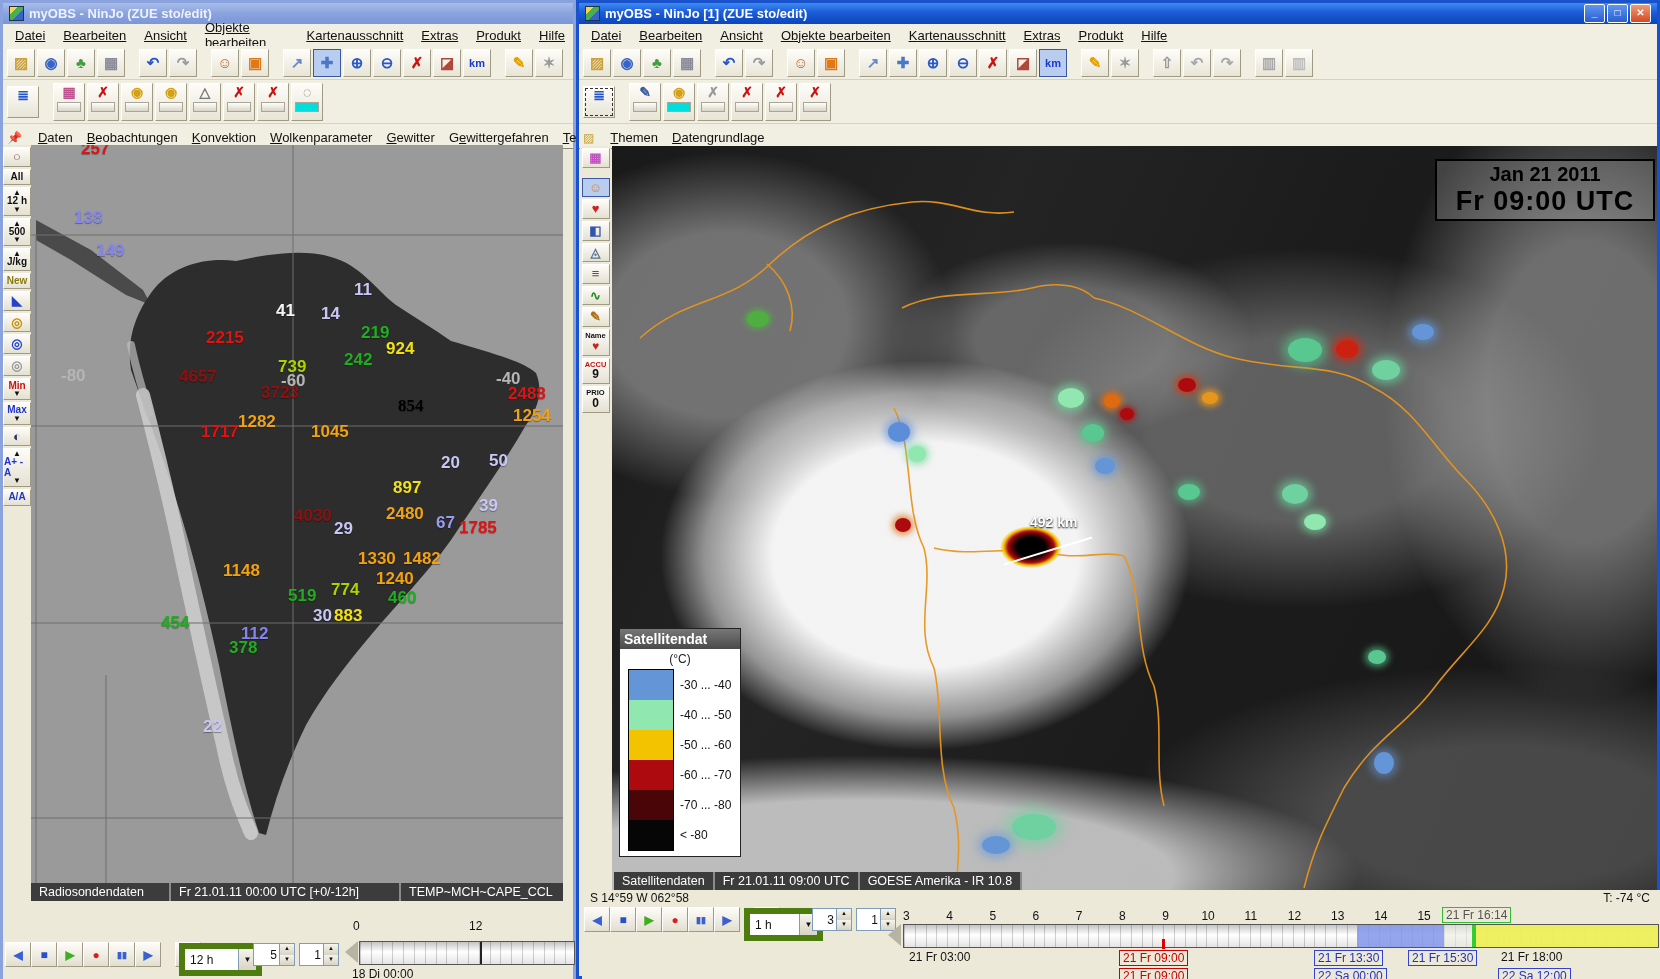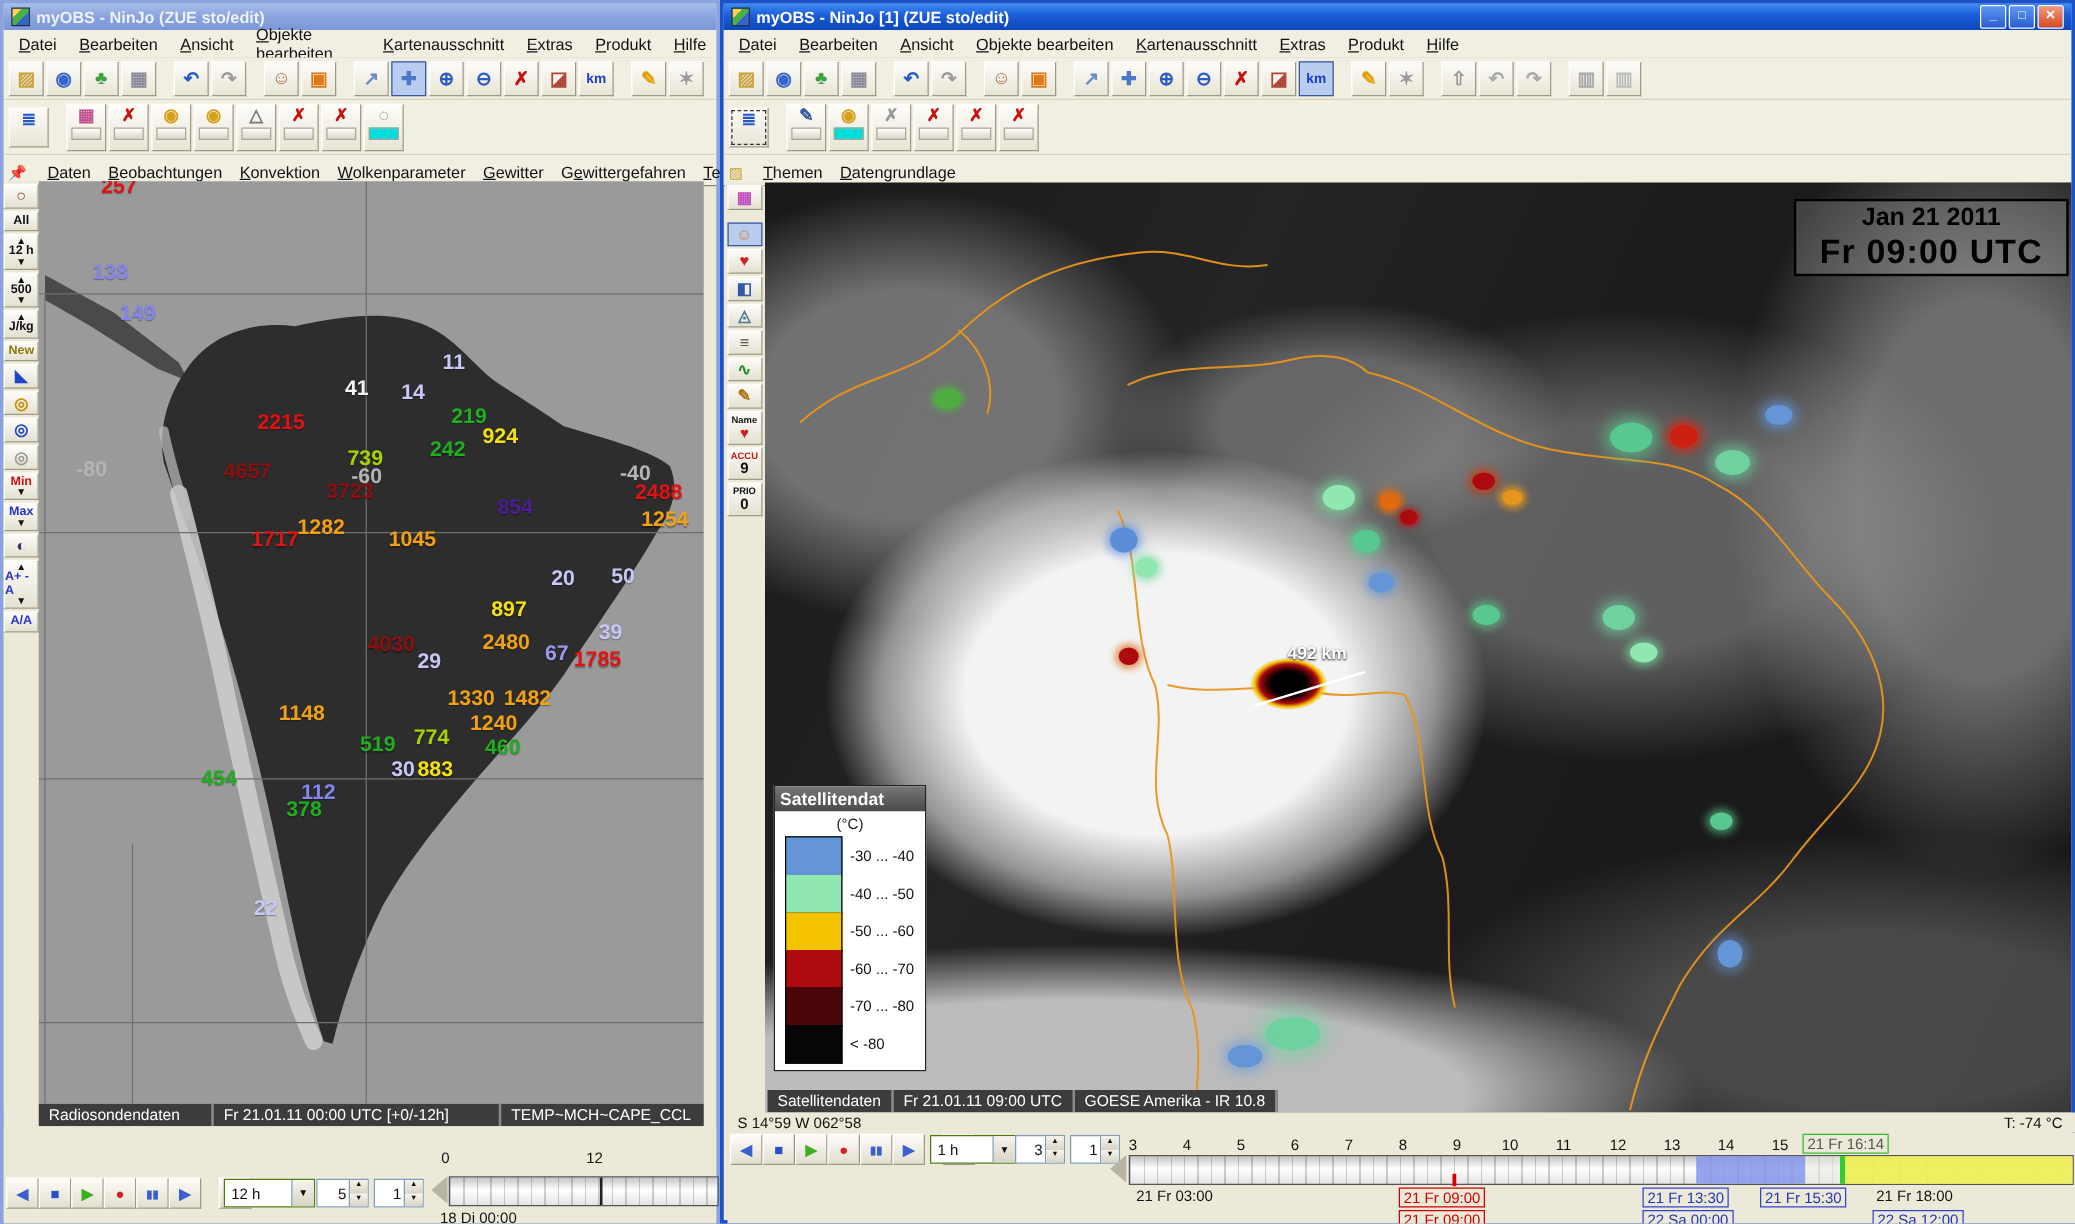--- a/index.html
+++ b/index.html
@@ -7,21 +7,21 @@
   .window{position:absolute;top:0;height:979px;background:#ece9d8;}
   
   .titlebar{position:absolute;left:0;right:0;top:0;height:21px;display:flex;align-items:center;gap:5px;padding:0 6px;color:#fff;font-weight:bold;font-size:13px;}
   .titlebar.inactive{background:linear-gradient(180deg,#a9bde9 0%,#8aa3de 50%,#7b96d8 100%);color:#eef2fb;}
   .titlebar.active{background:linear-gradient(180deg,#3d8bf2 0%,#1b5cd8 45%,#0b46bb 100%);}
   .appicon{width:13px;height:13px;background:linear-gradient(135deg,#ffd24a 0 30%,#4ab04a 30% 60%,#3565c8 60%);border:1px solid #234;flex:0 0 auto;}
   .winbtns{margin-left:auto;display:flex;gap:2px;}
   .winbtn{width:19px;height:17px;background:linear-gradient(180deg,#5f96f0,#2a5ed0);border:1px solid #fff;border-radius:2px;color:#fff;font-size:10px;line-height:16px;text-align:center;font-weight:bold;}
   .winbtn.close{background:linear-gradient(180deg,#f09a7a,#d6491f);}
   
-  .menubar{position:absolute;left:0;right:0;display:flex;gap:2px;align-items:center;height:22px;background:#f1efe2;border-bottom:1px solid #c8c5b2;padding-left:4px;font-size:13px;color:#111;}
+  .menubar{position:absolute;left:0;right:0;display:flex;gap:2px;align-items:center;height:22px;background:#f1efe2;border-bottom:1px solid #c8c5b2;padding-left:4px;font-size:13px;color:#111;text-decoration:underline;}
   .menu-item{padding:2px 8px;}
   .menu-item u{text-decoration:underline;}
   
   .toolbar{position:absolute;left:0;right:0;display:flex;align-items:center;gap:2px;background:#f1efe2;border-bottom:1px solid #d6d2bc;padding-left:4px;}
   .tgap{width:10px;height:1px;}
   .tbtn{width:26px;height:26px;background:linear-gradient(180deg,#fdfcf8,#e8e5d6);border:1px solid #fff;border-right-color:#9e9a84;border-bottom-color:#9e9a84;display:flex;align-items:center;justify-content:center;font-size:15px;font-weight:bold;}
   .tbtn.sel{background:#b8cdf0;border:1px solid #39589e;}
   .tb2btn{width:30px;height:36px;background:linear-gradient(180deg,#fdfcf8,#e8e5d6);border:1px solid #fff;border-right-color:#9e9a84;border-bottom-color:#9e9a84;display:flex;flex-direction:column;align-items:center;justify-content:flex-start;font-size:14px;font-weight:bold;}
   .tb2btn .strip{width:22px;height:8px;margin-top:2px;background:linear-gradient(180deg,#fefefe,#d8d5c6);border:1px solid #aaa696;}
   .tb2btn.sel{outline:1px dashed #333;outline-offset:-3px;}
@@ -64,21 +64,21 @@
   .legend{position:absolute;width:120px;background:#fff;border:1px solid #222;}
   .legend .hdr{background:linear-gradient(180deg,#777,#4a4a4a);color:#fff;font-weight:bold;font-size:14px;padding:2px 4px;white-space:nowrap;overflow:hidden;}
   .legend .unit{font-size:12px;color:#222;text-align:center;padding:3px 0 4px 0;}
   .lrow{display:flex;align-items:center;height:30px;padding-left:8px;}
   .lsw{width:44px;height:30px;border:1px solid #000;border-top:none;flex:0 0 auto;}
   .lrow:first-of-type .lsw{border-top:1px solid #000;}
   .llab{font-size:12px;color:#111;padding-left:6px;white-space:nowrap;}
   
   .bottombar{position:absolute;background:#ece9d8;font-size:11px;color:#111;}
   .tpbtn{position:absolute;width:24px;height:23px;background:linear-gradient(180deg,#fdfcf8,#e2dfd0);border:1px solid #fff;border-right-color:#9e9a84;border-bottom-color:#9e9a84;display:flex;align-items:center;justify-content:center;font-size:12px;font-weight:bold;}
-  .dropdown{position:absolute;height:21px;background:#fff;border:1px solid #4d7c0f;display:flex;align-items:center;font-size:12px;padding-left:5px;}
+  .dropdown{position:absolute;height:21px;background:#fff;border:6px solid #4d7c0f;display:flex;align-items:center;font-size:12px;padding-left:5px;}
   .dropdown .dd{margin-left:auto;width:17px;height:100%;background:linear-gradient(180deg,#f6f4ec,#d8d4c4);border-left:1px solid #7f9db9;display:flex;align-items:center;justify-content:center;font-size:8px;}
   .spinner{position:absolute;height:21px;background:#fff;border:1px solid #7f9db9;display:flex;align-items:center;font-size:12px;}
   .spinner .val{flex:1;text-align:right;padding-right:2px;}
   .spinner .btns{width:14px;height:100%;display:flex;flex-direction:column;border-left:1px solid #7f9db9;}
   .spinner .btns div{flex:1;background:linear-gradient(180deg,#f6f4ec,#d8d4c4);font-size:6px;line-height:9px;text-align:center;}
   .tl-arrow{position:absolute;width:0;height:0;border-top:11px solid transparent;border-bottom:11px solid transparent;border-right:13px solid #b8b4a4;}
   .ticknum{position:absolute;font-size:12px;color:#111;}
   .sliderbar{position:absolute;height:22px;background:linear-gradient(180deg,#c8c8c8,#fdfdfd 45%,#e8e8e8);border:1px solid #555;
      background-image:repeating-linear-gradient(90deg,rgba(0,0,0,.18) 0 1px,transparent 1px 10.8px),linear-gradient(180deg,#c4c4c4,#ffffff 45%,#e4e4e4);}
   .slice{position:absolute;top:0;bottom:0;}
@@ -302,21 +302,21 @@
           <span class="station" style="left: 355px; top: 194px; color: rgb(242, 226, 19);">924</span>
           <span class="station" style="left: 175px; top: 183px; color: rgb(227, 18, 18);">2215</span>
           <span class="station" style="left: 297px; top: 205px; color: rgb(31, 174, 31); margin-left: 16px;">242</span>
           <span class="station" style="left: 247px; top: 212px; color: rgb(170, 212, 0);">739</span>
           <span class="station" style="left: 148px; top: 222px; color: rgb(142, 16, 16);">4657</span>
           <span class="station gray" style="left: 30px; top: 221px;">-80</span>
           <span class="station gray" style="left: 250px; top: 226px;">-60</span>
           <span class="station gray" style="left: 465px; top: 224px;">-40</span>
           <span class="station" style="left: 230px; top: 238px; color: rgb(142, 16, 16);">3723</span>
           <span class="station" style="left: 477px; top: 239px; color: rgb(227, 18, 18);">2488</span>
-          <span class="station" style="left: 367px; top: 251px; color: #4c1d95;">854</span>
+          <span class="station" style="left: 367px; top: 251px; color: #000000; font-family: Liberation Serif, serif;">854</span>
           <span class="station" style="left: 482px; top: 261px; color: rgb(242, 161, 19);">1254</span>
           <span class="station" style="left: 207px; top: 267px; color: rgb(242, 161, 19);">1282</span>
           <span class="station" style="left: 170px; top: 277px; color: rgb(227, 18, 18);">1717</span>
           <span class="station" style="left: 280px; top: 277px; color: rgb(242, 161, 19);">1045</span>
           <span class="station" style="left: 410px; top: 308px; color: rgb(200, 200, 248);">20</span>
           <span class="station" style="left: 458px; top: 306px; color: rgb(200, 200, 248);">50</span>
           <span class="station" style="left: 362px; top: 333px; color: rgb(242, 226, 19);">897</span>
           <span class="station" style="left: 448px; top: 351px; color: rgb(200, 200, 248);">39</span>
           <span class="station" style="left: 263px; top: 361px; color: rgb(142, 16, 16);">4030</span>
           <span class="station" style="left: 355px; top: 359px; color: rgb(242, 161, 19);">2480</span>

